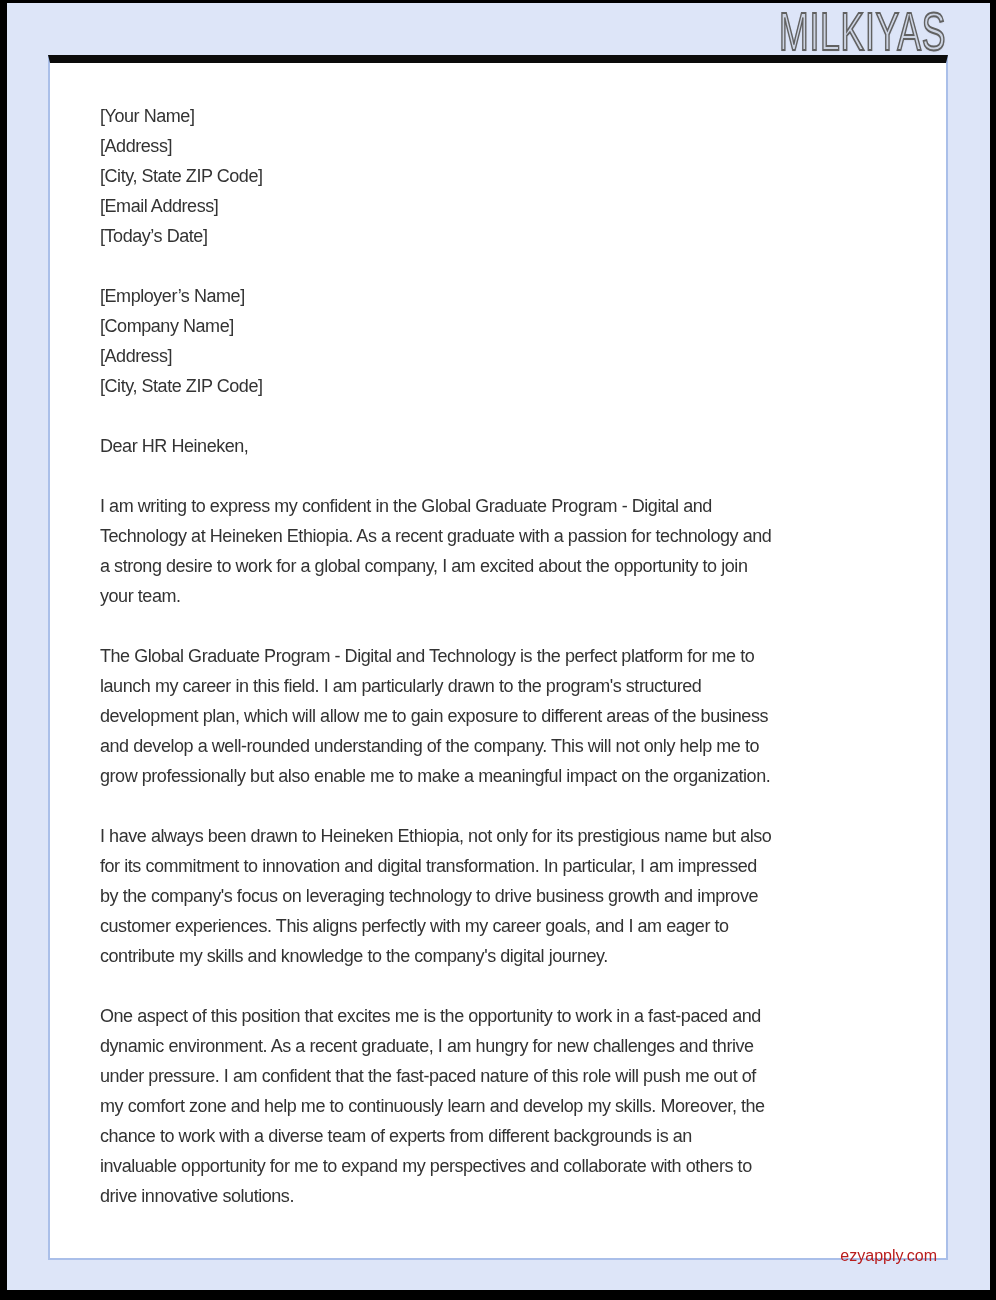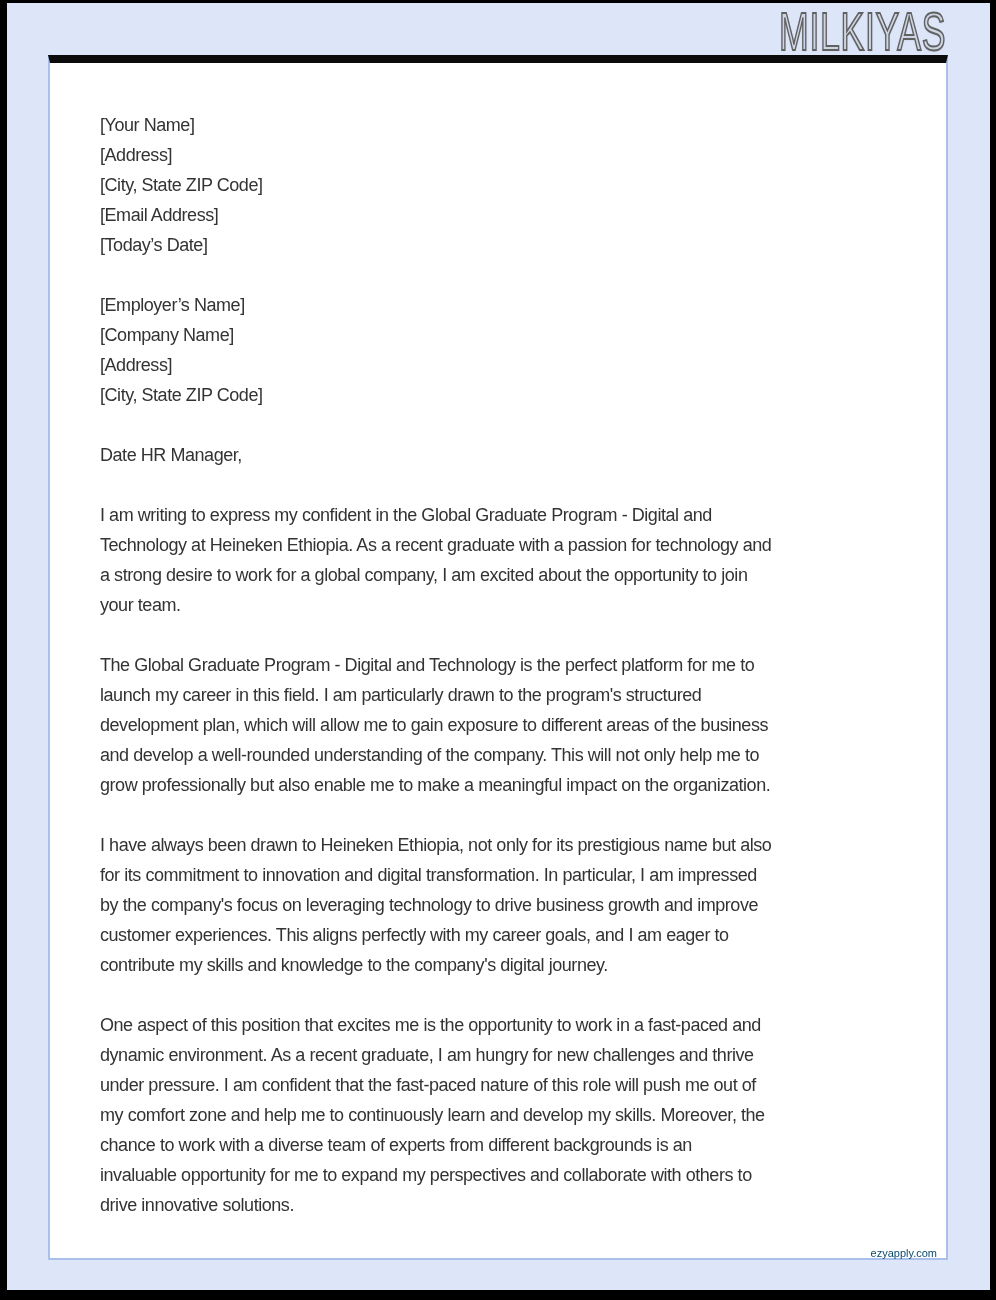--- a/index.html
+++ b/index.html
@@ -52,48 +52,48 @@
   .letter-body {
     font-size: 18px;
     line-height: 30px;
     letter-spacing: -0.45px;
     color: #333333;
   }
   .para {
     margin: 30px 0 0 0;
     white-space: pre;
   }
-  .para:first-child { margin-top: 12px; }
+  .para:first-child { margin-top: 3px; }
 
   .watermark {
     position: absolute;
     top: 1247px; right: 59px;
     z-index: 6;
-    font-size: 11px;
+    font-size: 16px;
     letter-spacing: 0;
-    color: #0c4a6e;
+    color: #b91c1c;
   }
 </style>
 </head>
 <body>
 
 <div class="logo">MILKIYAS</div>
 
 <div class="page">
   <div class="letter-body">
     <p class="para">[Your Name]
 [Address]
 [City, State ZIP Code]
 [Email Address]
 [Today’s Date]</p>
     <p class="para">[Employer’s Name]
 [Company Name]
 [Address]
 [City, State ZIP Code]</p>
-    <p class="para">Date HR Manager,</p>
+    <p class="para">Dear HR Heineken,</p>
     <p class="para">I am writing to express my confident in the Global Graduate Program - Digital and
 Technology at Heineken Ethiopia. As a recent graduate with a passion for technology and
 a strong desire to work for a global company, I am excited about the opportunity to join
 your team.</p>
     <p class="para">The Global Graduate Program - Digital and Technology is the perfect platform for me to
 launch my career in this field. I am particularly drawn to the program's structured
 development plan, which will allow me to gain exposure to different areas of the business
 and develop a well-rounded understanding of the company. This will not only help me to
 grow professionally but also enable me to make a meaningful impact on the organization.</p>
     <p class="para">I have always been drawn to Heineken Ethiopia, not only for its prestigious name but also

